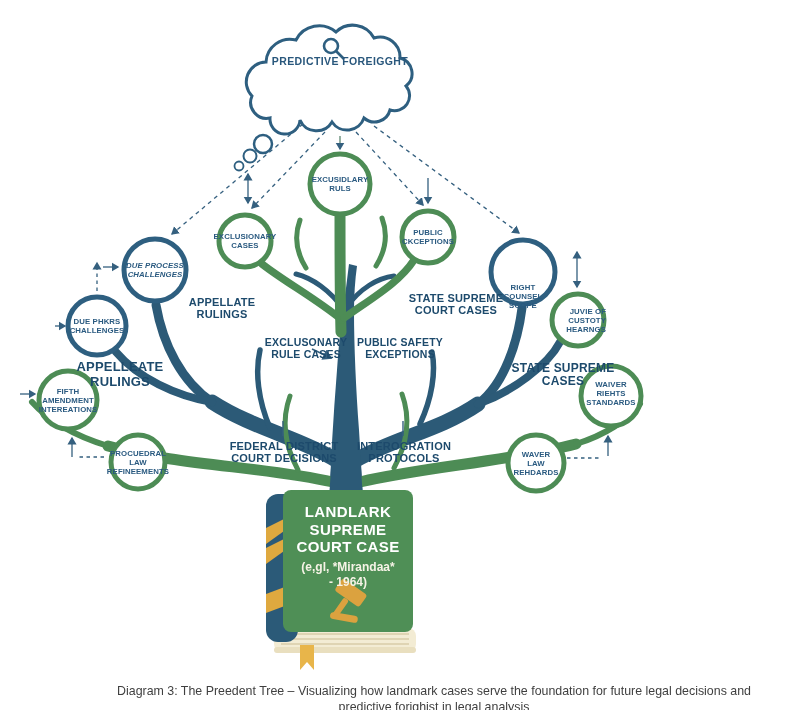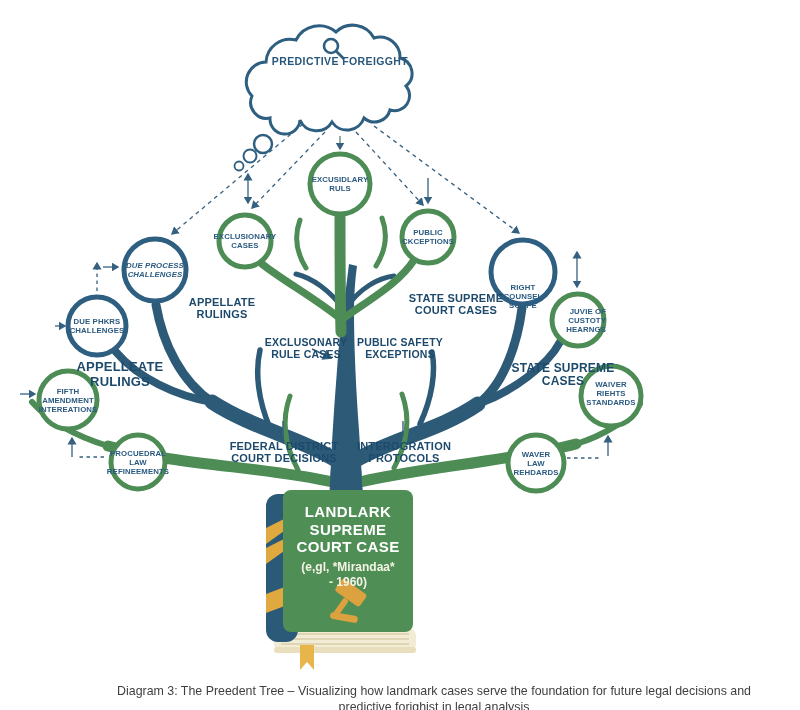--- a/index.html
+++ b/index.html
@@ -184,18 +184,18 @@
 CASES</div>
 <div class="txt branch-label" style="left:334px;top:440px;width:140px;font-size:11px;">INTEROGRATION
 PROTOCOLS</div>
 <div class="txt branch-label" style="left:214px;top:440px;width:140px;font-size:11px;">FEDERAL DISTRICT
 COURT DECISIONS</div>
 
 <div class="txt book-title" style="left:288px;top:503px;width:120px;">LANDLARK
 SUPREME
 COURT CASE</div>
 <div class="txt book-subtitle" style="left:288px;top:560px;width:120px;">(e,gl, *Mirandaa*
-- 1960)</div>
+- 1964)</div>
 
 <div class="txt caption" style="left:0px;top:684px;width:772px;padding-left:48px;">Diagram 3: The Preedent Tree – Visualizing how landmark cases serve the foundation for future legal decisions and
 predictive forighist in legal analysis</div>
 
 </div>
 
 </body></html>

